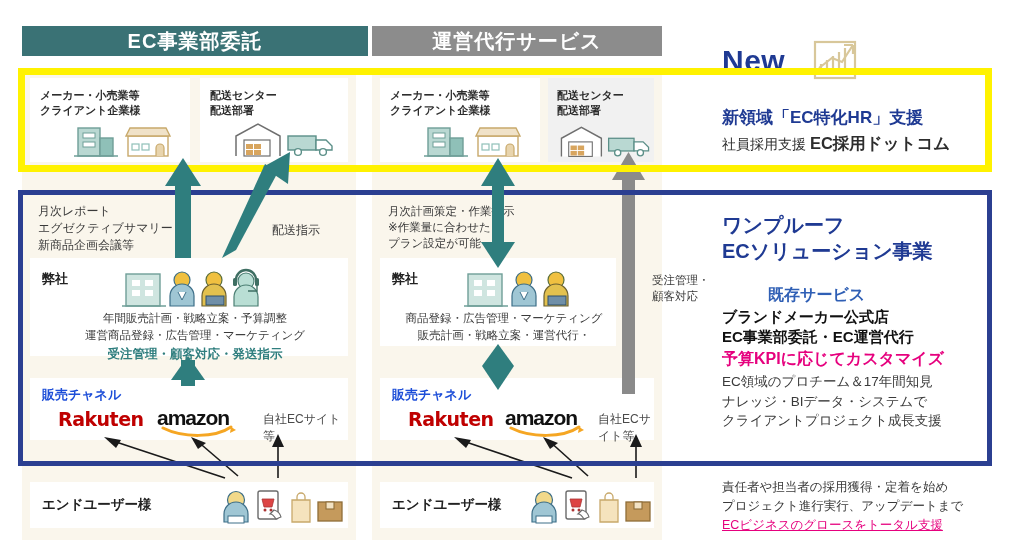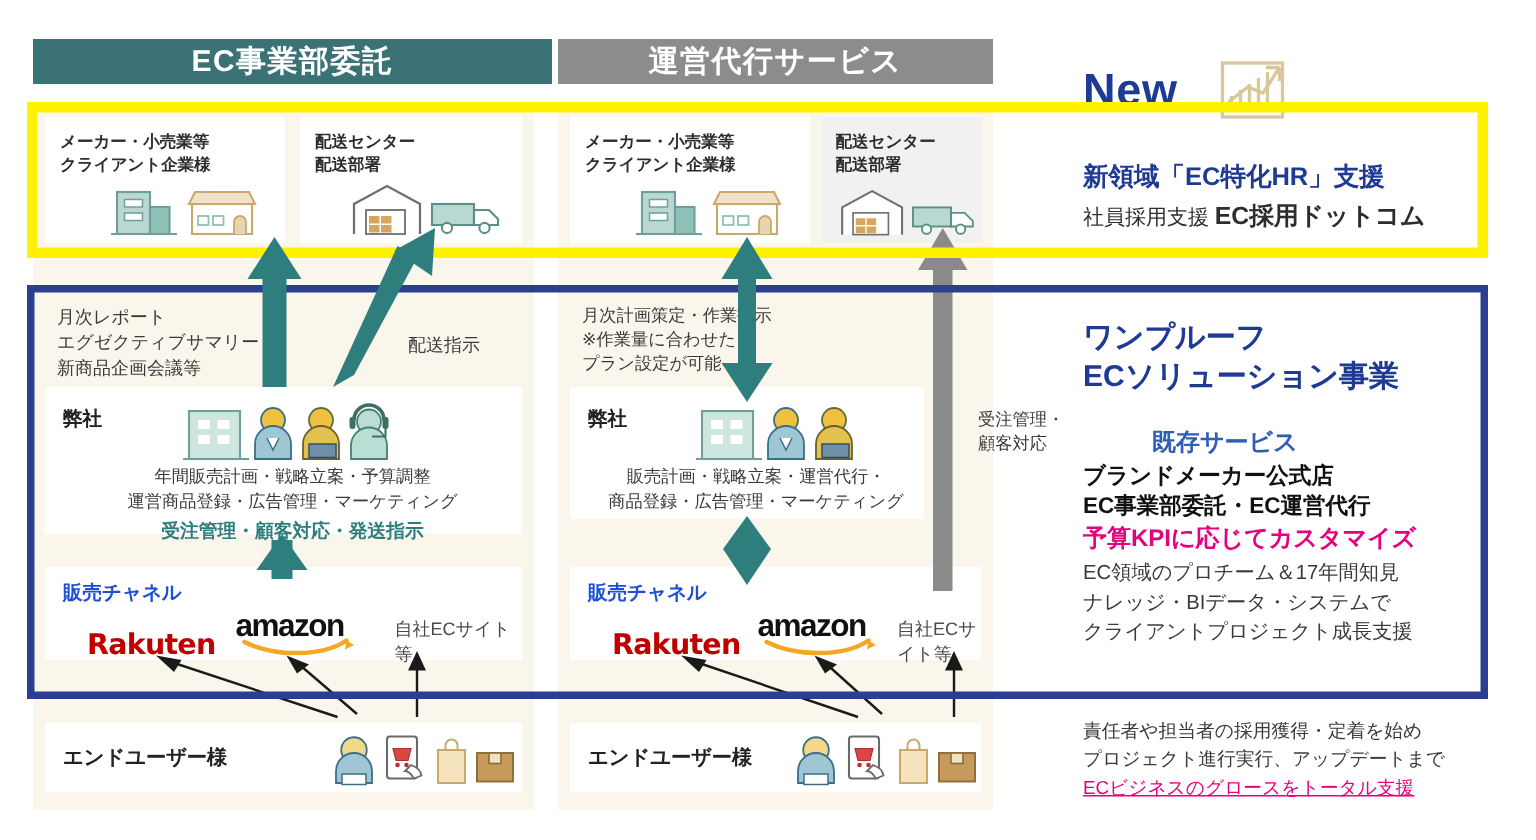--- a/index.html
+++ b/index.html
@@ -65,21 +65,21 @@
   .note-sm{ font-size:11.5px; color:#3a3a3a; line-height:1.4; }
   .us-label{ font-size:13px; font-weight:bold; color:#222; }
   .us-lines{ font-size:11.5px; color:#3a3a3a; line-height:1.5; text-align:center;padding-left:12px; }
   .us-lines .teal{ color:#2f7e7e; font-weight:bold; font-size:12.5px; }
   .ch-label{ font-size:13px; font-weight:bold; color:#1d4ed8; }
   .eu-label{ font-size:13.5px; font-weight:bold; color:#222; }
   .own-ec{ font-size:12px; color:#4a4a4a; }
 
   
   .rakuten{ font-size:19px; font-weight:bold; color:#bf0000; letter-spacing:-0.5px;
-            font-family:"DejaVu Sans", sans-serif;margin-top:11px; }
+            font-family:"DejaVu Sans", sans-serif; }
   .amazon-wrap{ position:relative; }
   .amazon{ font-size:21px; font-weight:bold; color:#111; letter-spacing:-1px;
            font-family:Liberation Sans, sans-serif; }
 
   
   #new-word{ left:722px; top:44px; font-size:30px; font-weight:bold; color:#1f3a93;
              letter-spacing:0.5px; }
   #hr-line1{ left:722px; top:106px; font-size:17px; font-weight:bold; color:#1f3a93; white-space:nowrap;}
   #hr-line2{ left:722px; top:133px; font-size:14px; color:#2d2d2d; white-space:nowrap;}
   #hr-line2 b{ font-size:16.5px; }
@@ -299,22 +299,22 @@
       <rect x="25" y="26" width="8" height="6" fill="#fff"></rect>
     <line x1="2" y1="42" x2="46" y2="42" stroke="#6f9f98" stroke-width="1.4"></line>
     <circle cx="62" cy="16" r="8" fill="#f0c040" stroke="#3d6e87" stroke-width="1.2"></circle>
     <path d="M50 42 v-10 a12 12 0 0 1 24 0 v10 z" fill="#9fc6d4" stroke="#3d6e87" stroke-width="1.2"></path>
     <path d="M58 28 l4 8 l4 -8" fill="#fff" stroke="#3d6e87" stroke-width="1"></path>
     <circle cx="94" cy="16" r="8" fill="#f0c040" stroke="#5a6f3c" stroke-width="1.2"></circle>
     <path d="M82 42 v-10 a12 12 0 0 1 24 0 v10 z" fill="#e3c14e" stroke="#6b6030" stroke-width="1.2"></path>
     <rect x="86" y="32" width="18" height="9" fill="#6f8fa8" stroke="#31506b" stroke-width="1"></rect>
   </svg>
   <div class="us-lines abs" style="left:0; top:52px; width:236px;">
+    <div>商品登録・広告管理・マーケティング</div>
     <div>販売計画・戦略立案・運営代行・</div>
-    <div>商品登録・広告管理・マーケティング</div>
   </div>
 </div>
 
 <div class="abs panel" id="p-r-ch">
   <div class="ch-label abs" style="left:12px; top:8px;">販売チャネル</div>
   <div class="abs rakuten" style="left:28px; top:30px;">R<span>akuten</span></div>
   <div class="abs amazon-wrap" style="left:125px; top:28px;">
     <div class="amazon">amazon</div>
     <svg style="position:absolute; left:4px; top:19px;" width="76" height="12" viewBox="0 0 76 12">
       <path d="M2 3 C22 13, 54 13, 70 2" fill="none" stroke="#f5a623" stroke-width="3" stroke-linecap="round"></path>

